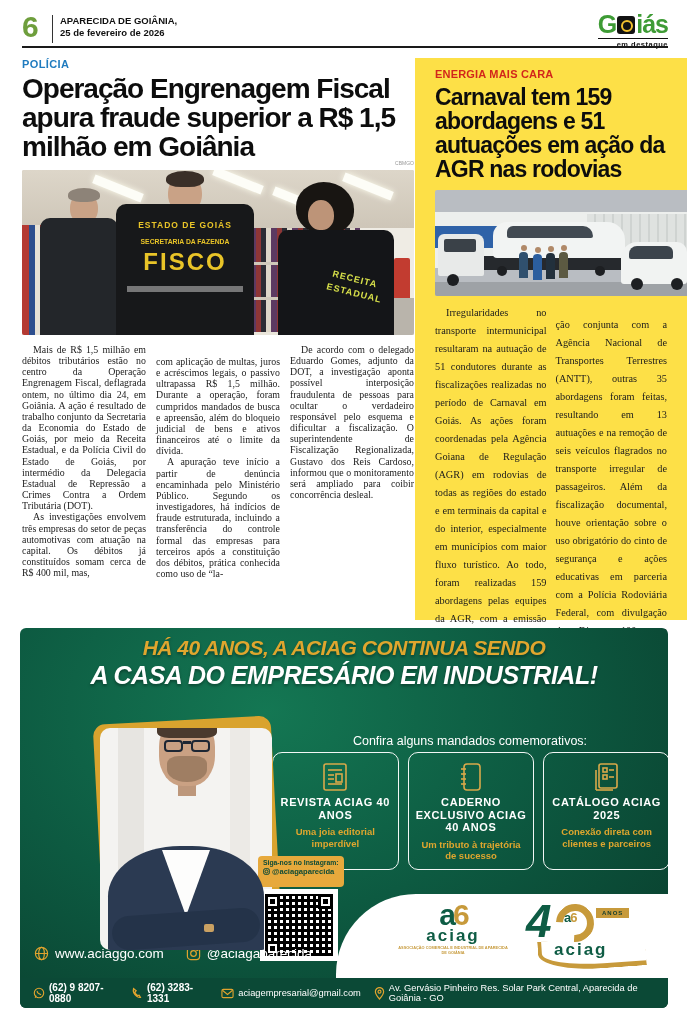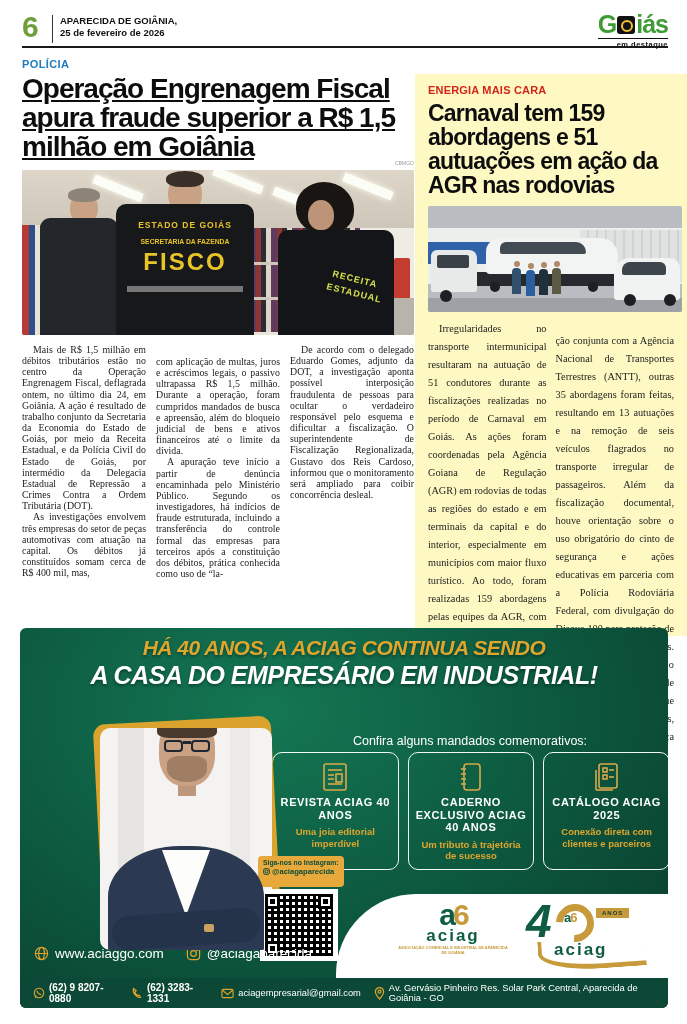--- a/index.html
+++ b/index.html
@@ -12,21 +12,21 @@
   .hdr-city{position:absolute;left:38px;top:3px;font-size:9.5px;font-weight:bold;color:#111;line-height:12px;}
   .hdr-rule{position:absolute;left:22px;top:46px;width:646px;height:2px;background:#1a1a1a;}
   .goias-logo{position:absolute;right:0;top:0;text-align:right;}
   .goias-word{font-size:25px;font-weight:900;color:#3E9B35;letter-spacing:-1px;line-height:24px;}
   .goias-o{display:inline-block;width:18px;height:18px;background:#121212;border-radius:3px;position:relative;top:1px;margin:0 1px;}
   .goias-o i{position:absolute;left:4px;top:4px;width:8px;height:8px;border:2px solid #F2C12E;border-radius:50%;}
   .goias-sub{font-size:7.5px;font-weight:bold;color:#111;border-top:1px solid #111;margin-top:1px;padding-top:1px;letter-spacing:.5px;}
 
   
   .sec-label{position:absolute;left:22px;top:58px;font-size:11px;font-weight:bold;color:#1F7BBF;letter-spacing:.4px;}
-  .headline-main{position:absolute;left:22px;top:74px;width:394px;font-size:28px;line-height:29px;font-weight:bold;color:#0d0d0d;letter-spacing:-1px;text-decoration:underline;}
+  .headline-main{position:absolute;left:22px;top:74px;width:394px;font-size:28px;line-height:29px;font-weight:bold;color:#0d0d0d;letter-spacing:-1px;}
   .credit{position:absolute;left:22px;top:160px;width:392px;text-align:right;font-size:5px;color:#999;}
 
   .photo-main{position:absolute;left:22px;top:170px;width:392px;height:165px;background:#cfc8bc;overflow:hidden;border-radius:2px;}
   .pm-ceiling{position:absolute;left:0;top:0;width:100%;height:58px;background:linear-gradient(#ddd6c9,#cec6b8);}
   .pm-wall{position:absolute;left:0;top:58px;width:100%;height:107px;background:#e9e5da;}
   .pm-light{position:absolute;width:52px;height:9px;background:#fdfdf7;box-shadow:0 0 6px #fffef0;transform:rotate(22deg);}
   .pm-shelf-l{position:absolute;left:0;top:55px;width:56px;height:110px;background:repeating-linear-gradient(90deg,#b43a33 0 7px,#2e4f8e 7px 13px,#e8e2d6 13px 18px);}
   .pm-shelf-r{position:absolute;left:228px;top:58px;width:112px;height:104px;background:repeating-linear-gradient(90deg,#5c3a62 0 6px,#8e3636 6px 11px,#2c2c34 11px 16px,#ddd6c8 16px 21px);}
   .pm-shelf-r:before{content:"";position:absolute;left:0;top:33%;width:100%;height:3px;background:#cfc8ba;box-shadow:0 35px 0 #cfc8ba;}
   .pm-wall-r{position:absolute;left:338px;top:58px;width:54px;height:107px;background:#efece4;}
@@ -39,21 +39,21 @@
   .vest-text{position:absolute;width:100%;text-align:center;color:#E9C428;font-weight:bold;font-family:"Liberation Sans",sans-serif;}
   .vest-stripe{position:absolute;left:8%;width:84%;height:6px;background:#8e8e8e;opacity:.8;}
   .vest2{position:absolute;color:#D8E04A;font-weight:bold;transform:rotate(14deg);font-size:9px;letter-spacing:1px;}
 
   .main-cols{position:absolute;left:22px;top:344px;width:392px;height:254px;display:flex;gap:10px;}
   .main-cols .col{flex:1;font-family:"Liberation Serif",serif;font-size:9.9px;line-height:11.15px;text-align:justify;color:#1b1b1b;}
   .col p{margin:0;text-indent:11px;}
   .col p.cont{text-indent:0;margin-top:12px;}
 
   
-  .ybox{position:absolute;left:415px;top:74px;width:272px;height:562px;background:#fef9c3;box-sizing:border-box;padding:10px 13px;}
+  .ybox{position:absolute;left:415px;top:58px;width:272px;height:562px;background:#fde047;box-sizing:border-box;padding:10px 20px;}
   .kicker{font-size:11px;font-weight:bold;color:#D3261B;letter-spacing:.2px;}
   .headline-side{margin-top:5px;font-size:23px;line-height:24px;font-weight:bold;color:#0d0d0d;letter-spacing:-.8px;}
   .photo-side{position:relative;margin-top:9px;width:254px;height:106px;background:#b9bdc2;overflow:hidden;border-radius:2px;}
   .ps-build{position:absolute;left:0;top:22px;width:100%;height:56px;background:#edefed;}
   .ps-blue{position:absolute;left:0;top:36px;width:150px;height:22px;background:#2f62a8;}
   .ps-door{position:absolute;left:152px;top:24px;width:102px;height:52px;background:repeating-linear-gradient(90deg,#dfe2e0 0 7px,#cfd3d1 7px 9px);}
   .ps-ground{position:absolute;left:0;top:92px;width:100%;height:14px;background:#9ea2a6;}
   .ps-cab{position:absolute;left:3px;top:44px;width:46px;height:42px;background:#e8eae9;border-radius:6px 8px 2px 2px;}
   .ps-cab:before{content:"";position:absolute;left:6px;top:5px;width:32px;height:13px;background:#3a4148;border-radius:2px;}
   .ps-bed{position:absolute;left:46px;top:66px;width:146px;height:14px;background:#26292d;border-radius:2px;}

